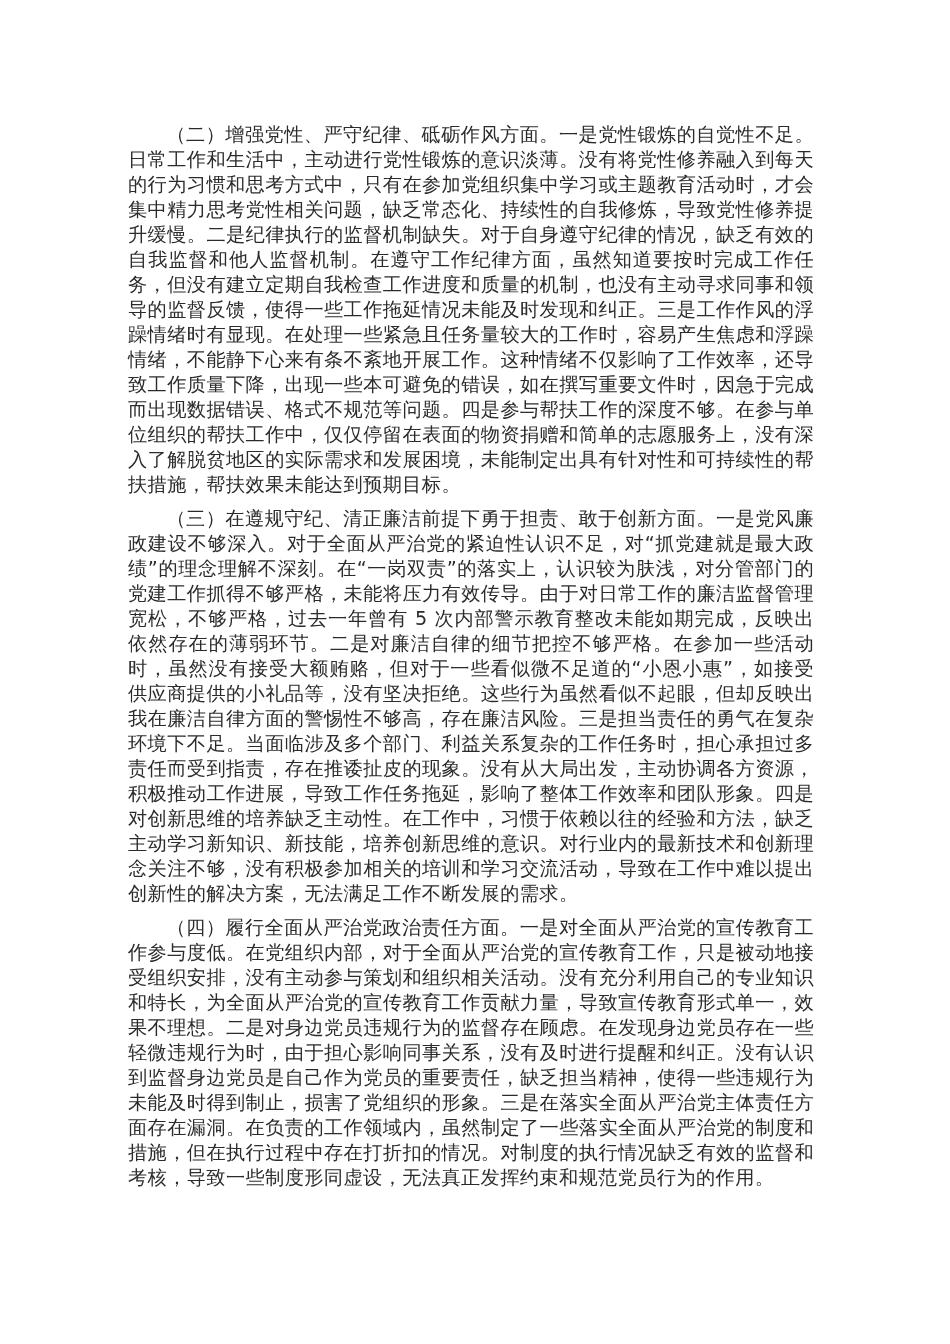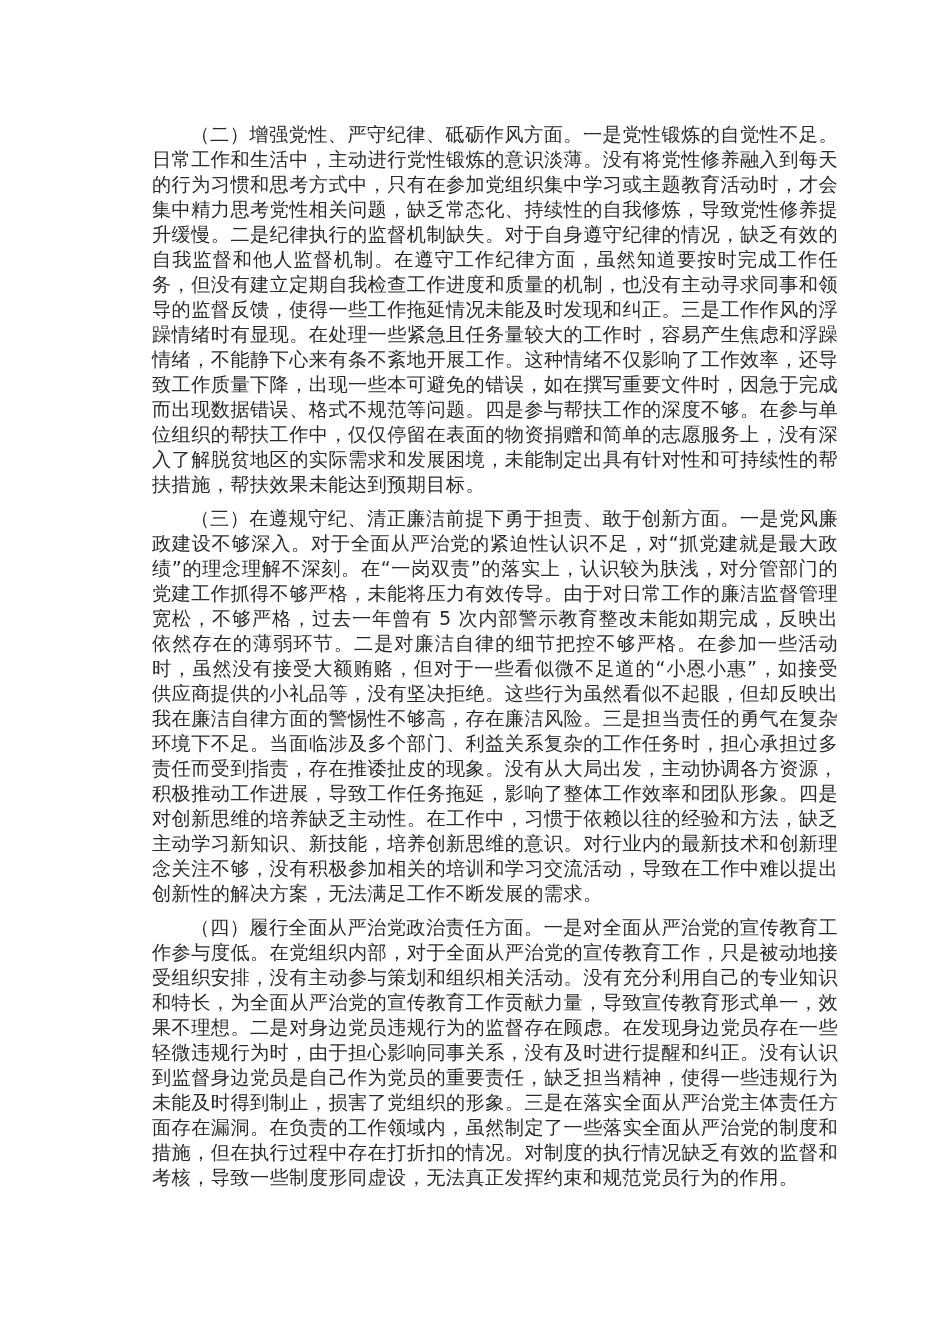--- a/index.html
+++ b/index.html
@@ -1,19 +1,19 @@
 <!DOCTYPE html>
 <html><head>
 <meta charset="utf-8">
 <style>
   html, body { margin: 0; padding: 0; background: #ffffff; }
   body { width: 950px; height: 1344px; position: relative; overflow: hidden; }
   .page {
     position: absolute;
-    left: 152px;
+    left: 128px;
     top: 122px;
     width: 686px;
     font-family: "DejaVu Sans", "Liberation Sans", sans-serif;
     font-size: 19.2px;
     line-height: 25px;
     color: #2b2b2b;
   }
   .para {
     margin: 0 0 9px 0;
     text-indent: 2em;

